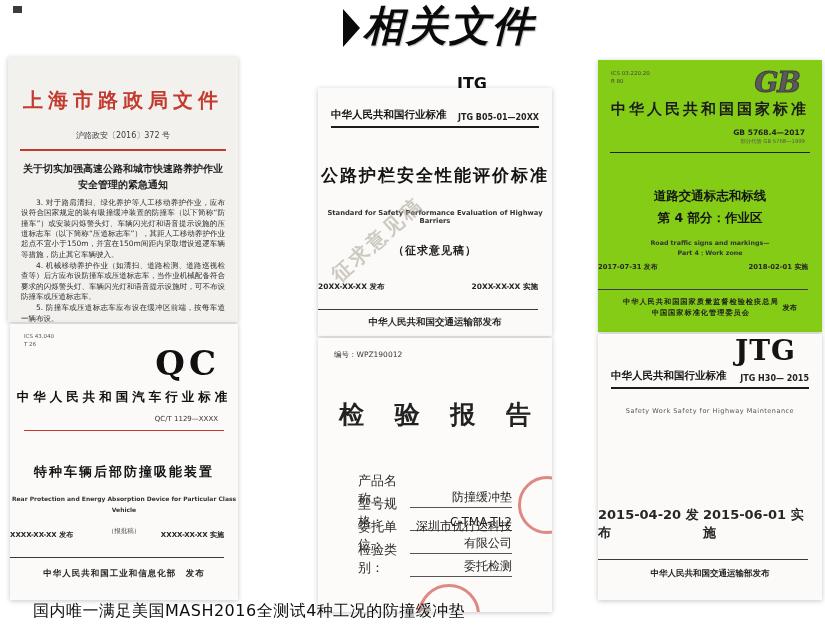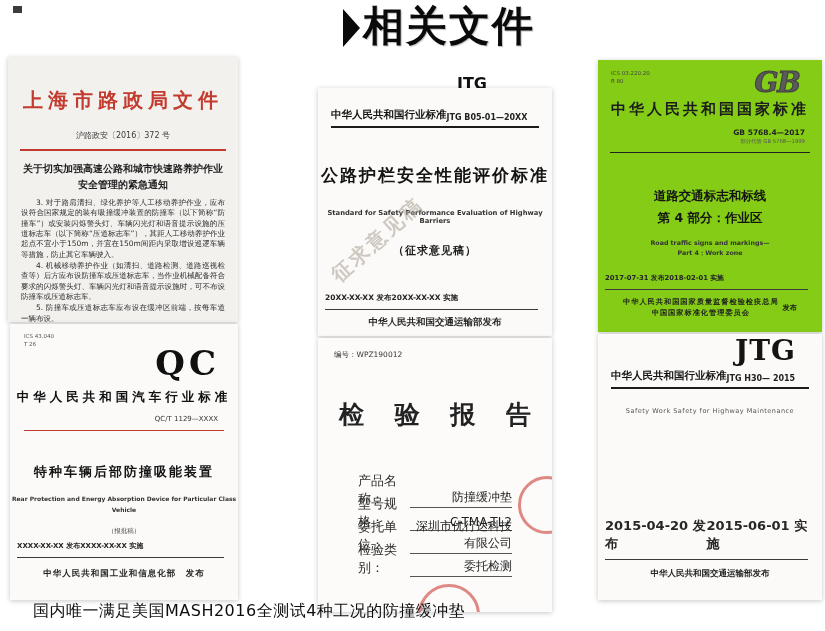--- a/index.html
+++ b/index.html
@@ -3,37 +3,37 @@
 <meta charset="utf-8">
 <style>
   html,body { margin:0; padding:0; background:#fff; }
   .slide {
     position:relative; width:825px; height:631px; background:#ffffff;
     font-family:"DejaVu Sans", sans-serif; color:#2b2b2b; overflow:hidden;
   }
   
   .slide-title {
     position:absolute; left:343px; top:4px; display:flex; align-items:center;
-    font-family:"DejaVu Serif", serif; font-weight:700; color:#0a0a0a;
+    font-family:"DejaVu Serif", serif; font-weight:700; color:#0a0a0a;font-style:italic;
   }
   .title-arrow {
     width:0; height:0; border-top:19px solid transparent; border-bottom:19px solid transparent;
     border-left:17px solid #0a0a0a; margin-right:3px; margin-top:2px;
   }
   .title-text { font-size:41px; letter-spacing:2px; line-height:1.1; text-shadow:1px 1px 1px rgba(0,0,0,.25); }
   .jtg-floating { position:absolute; left:457px; top:74px; font-size:16px; font-weight:700; color:#111; }
 
   
   .doc {
     position:absolute; background:#fbfaf8; box-shadow:0 1px 5px rgba(0,0,0,.22);
     overflow:hidden; color:#262626;
   }
   .dates-row {
-    position:absolute; left:7px; right:14px; display:flex; 
-    border-bottom:1.5px solid #3a3a3a; font-weight:700; padding-bottom:6px;
+    position:absolute; left:0; right:14px; display:flex; justify-content:space-between;
+    border-bottom:1.5px solid #3a3a3a; font-weight:700; padding-bottom:17px;
   }
   .issuer-line { position:absolute; left:0; right:0; text-align:center; font-weight:700; }
 
   
   #doc-shanghai { left:8px; top:57px; width:230px; height:265px; background:#f3f1ee; }
   .sh-header { margin-top:30px; text-align:center; color:#c23b2e; font-family:"DejaVu Serif", serif;
                font-size:20px; font-weight:700; letter-spacing:5px; }
   .sh-docno  { margin-top:16px; text-align:center; font-size:8px; color:#3b3b3b; }
   .sh-rule   { border-top:2px solid #c23b2e; margin:8px 12px 0 12px; }
   .sh-subject { margin-top:10px; text-align:center; font-weight:700; font-size:10px; line-height:1.55; color:#1e1e1e; }
@@ -49,21 +49,21 @@
   .qc-code { margin:9px 20px 0 0; text-align:right; font-size:7px; color:#333; }
   .qc-rule { border-top:1.5px solid #c23b2e; margin:7px 14px 0 14px; }
   .qc-title { margin-top:32px; text-align:center; font-size:13px; font-weight:700; letter-spacing:2px; color:#141414; }
   .qc-en    { margin-top:12px; text-align:center; font-size:6px; font-weight:700; line-height:1.9; color:#333; }
   .qc-draft { margin-top:12px; text-align:center; font-size:6.5px; color:#444; }
   #doc-qc .dates-row { bottom:42px; font-size:7px; }
   #doc-qc .issuer-line { bottom:20px; font-size:8.5px; letter-spacing:1px; }
 
   
   #doc-jtg-b05 { left:318px; top:88px; width:234px; height:248px; }
-  .hdr-row { display:flex; justify-content:flex-start; align-items:flex-end; margin:20px 13px 0 13px; }
+  .hdr-row { display:flex; justify-content:space-between; align-items:flex-end; margin:20px 13px 0 13px; }
   .hdr-name { font-size:10.5px; font-weight:700; color:#141414; }
   .hdr-code { font-size:8px; font-weight:700; color:#222; }
   .hdr-rule { border-top:2.5px solid #1c1c1c; margin:4px 13px 0 13px; }
   .b05-title { margin-top:36px; text-align:center; font-size:17px; font-weight:700; letter-spacing:2px; color:#141414; }
   .b05-en    { margin-top:22px; text-align:center; font-size:6.8px; font-weight:700; color:#333; }
   .b05-draft { margin-top:18px; text-align:center; font-size:11px; font-weight:700; letter-spacing:1px; color:#1a1a1a; }
   .b05-watermark { position:absolute; left:2px; top:138px; transform:rotate(-42deg);
                    font-size:20px; letter-spacing:3px; color:rgba(168,160,147,.55); font-weight:700; }
   #doc-jtg-b05 .dates-row { bottom:26px; font-size:7.5px; }
   #doc-jtg-b05 .issuer-line { bottom:7px; font-size:9.5px; }

